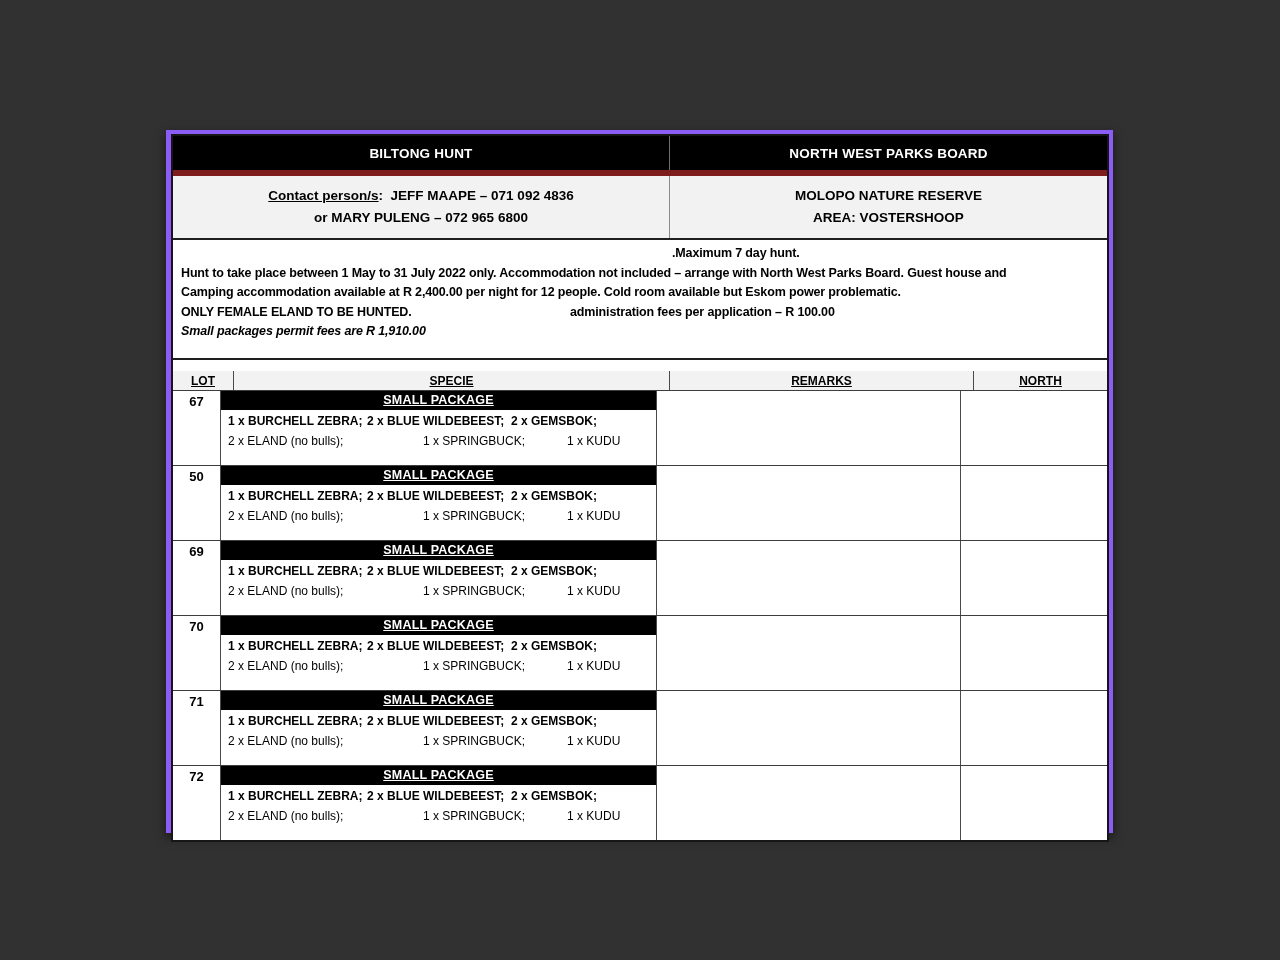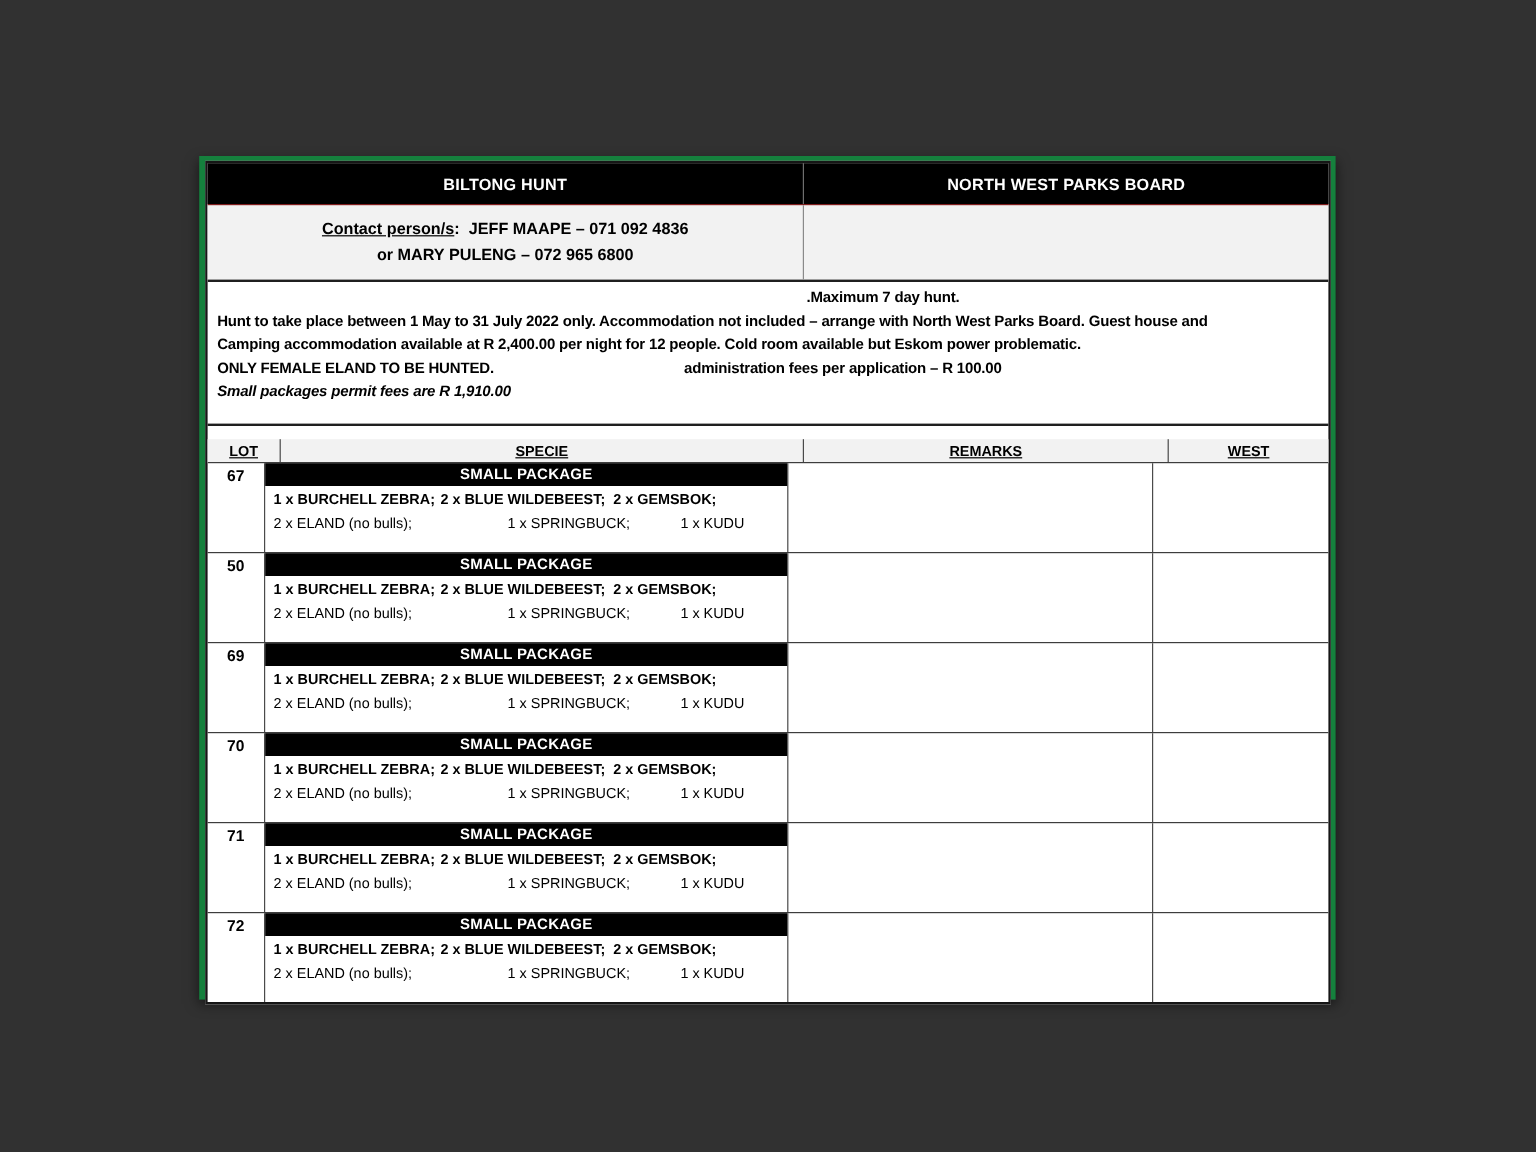--- a/index.html
+++ b/index.html
@@ -2,35 +2,35 @@
 <html><head>
 <meta charset="utf-8">
 <style>
   html,body{margin:0;padding:0;}
   body{
     width:1280px;height:960px;background:#313131;position:relative;overflow:hidden;
     font-family:"Liberation Sans",sans-serif;color:#000;
   }
   .page{
     position:absolute;left:166px;top:130px;width:947px;height:703px;
-    background:#15803d;box-shadow:0 4px 10px rgba(0,0,0,.55);
+    background:#8b5cf6;box-shadow:0 4px 10px rgba(0,0,0,.55);
   }
   .doc{
     position:absolute;left:5px;top:4px;width:934px;
     border:2px solid #161616;box-sizing:content-box;background:#fff;
   }
   
   .hdr-row{display:flex;height:34px;background:#000;}
   .hdr-cell{display:flex;align-items:center;justify-content:center;
     color:#fff;font-weight:bold;font-size:13.5px;letter-spacing:.2px;box-sizing:border-box;}
   .hdr-left{width:497px;border-right:1px solid #6e6e6e;}
   .hdr-right{flex:1;}
   
   .contact-row{display:flex;height:62px;background:#f2f2f2;
-    border-top:1px solid #7f1d1d;border-bottom:2px solid #1f1f1f;justify-content:space-between;}
+    border-top:6px solid #7f1d1d;border-bottom:2px solid #1f1f1f;justify-content:space-between;}
   .contact-cell{display:flex;flex-direction:column;align-items:center;justify-content:center;
     font-weight:bold;font-size:13.5px;box-sizing:border-box;line-height:22px;}
   .contact-left{width:497px;border-right:1px solid #8a8a8a;}
   .contact-right{flex:1;}
   .u{text-decoration:underline;}
   .pre{white-space:pre;}
   
   .notes{height:118px;box-sizing:border-box;padding:4px 8px 0;overflow:hidden;}
   .note-line{position:relative;height:19.5px;line-height:19.5px;
     font-weight:bold;font-size:12.5px;letter-spacing:-.15px;white-space:nowrap;}
@@ -49,21 +49,21 @@
   .col-price{flex:1;}
   .lot-row{display:flex;height:74px;border-bottom:1px solid #3d3d3d;}
   .lot-row:last-child{border-bottom:none;}
   .cell{box-sizing:border-box;}
   .lot-cell{width:48px;border-right:1px solid #4a4a4a;text-align:center;
     font-weight:bold;font-size:13px;padding-top:3px;}
   .specie-cell{width:436px;border-right:1px solid #4a4a4a;position:relative;}
   .remarks-cell{width:304px;border-right:1px solid #4a4a4a;}
   .price-cell{flex:1;}
   .pkg-bar{height:19px;line-height:19px;background:#000;color:#fff;
-    text-align:center;font-weight:bold;font-size:12.5px;letter-spacing:.2px;}
+    text-align:center;font-weight:bold;font-size:12.5px;letter-spacing:.2px;text-decoration:underline;}
   .sp-line{position:relative;height:20px;line-height:20px;font-size:12px;white-space:nowrap;}
   .sp-line.first{margin-top:1px;font-weight:bold;}
   .s{position:absolute;top:0;}
   .a1{left:7px;}  .a2{left:146px;} .a3{left:290px;}
   .b1{left:7px;}  .b2{left:202px;} .b3{left:346px;}
 </style>
 </head>
 <body>
 
 <div class="page">
@@ -72,41 +72,45 @@
     <div class="hdr-row">
       <div class="hdr-cell hdr-left">BILTONG HUNT</div>
       <div class="hdr-cell hdr-right">NORTH WEST PARKS BOARD</div>
     </div>
 
     <div class="contact-row">
       <div class="contact-cell contact-left">
         <div><span class="u">Contact person/s</span><span class="pre">:  JEFF MAAPE – 071 092 4836</span></div>
         <div>or MARY PULENG – 072 965 6800</div>
       </div>
+      <div class="contact-cell contact-right">
+        <div>MOLOPO NATURE RESERVE</div>
+        <div>AREA: VOSTERSHOOP</div>
+      </div>
     </div>
 
     <div class="notes">
       <div class="note-line">
         <span class="note-right r516">.Maximum 7 day hunt.</span>
       </div>
       <div class="note-line">Hunt to take place between 1 May to 31 July 2022 only.  Accommodation not included – arrange with North West Parks Board. Guest house and</div>
       <div class="note-line">Camping accommodation available at R 2,400.00 per night for 12 people. Cold room available but Eskom power problematic.</div>
       <div class="note-line">
         <span>ONLY FEMALE ELAND TO BE HUNTED.</span>
         <span class="note-right r389">administration fees per application – R 100.00</span>
       </div>
       <div class="note-line italic">Small packages permit fees are R 1,910.00</div>
     </div>
 
     <div class="grid">
       <div class="thead">
         <div class="th col-lot">LOT</div>
         <div class="th col-specie">SPECIE</div>
         <div class="th col-remarks">REMARKS</div>
-        <div class="th col-price">WEST</div>
+        <div class="th col-price">NORTH</div>
       </div>
 
       <div id="lot-rows">
         <div class="lot-row">
           <div class="cell lot-cell">67</div>
           <div class="cell specie-cell">
             <div class="pkg-bar">SMALL PACKAGE</div>
             <div class="sp-line first">
               <span class="s a1">1 x BURCHELL ZEBRA;</span>
               <span class="s a2">2 x BLUE WILDEBEEST;</span>

